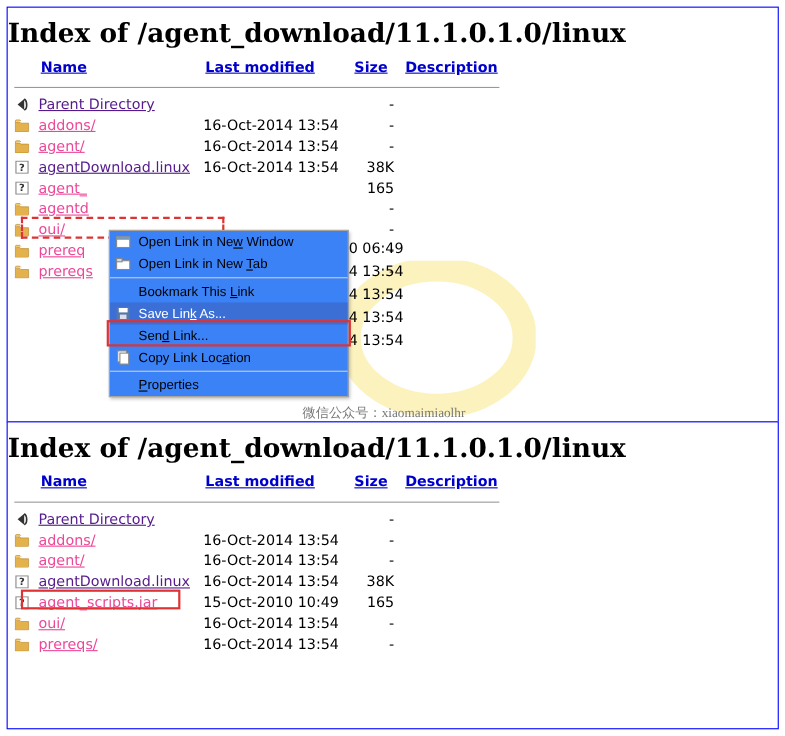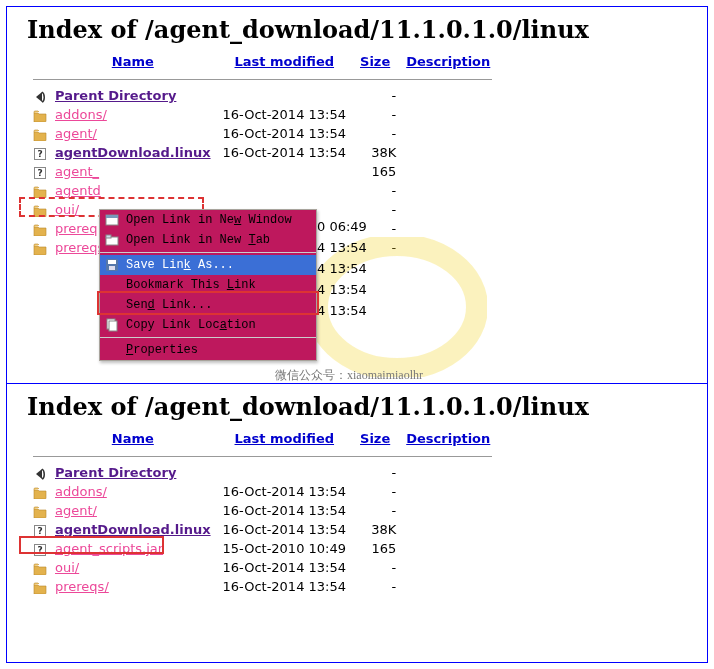--- a/index.html
+++ b/index.html
@@ -6,68 +6,68 @@
   body {
     margin: 0;
     padding: 6px;
     font-family: "DejaVu Serif", Georgia, serif;
     font-size: 13px;
     background: #fff;
     width: 714px;
   }
   .panel {
     border: 1px solid #00f;
-    padding: 4px 8px 8px 20px;
+    padding: 4px 8px 8px 0;
     margin-bottom: -1px;
     position: relative;
     background: #fff;
   }
   h2.idx-title {
     font-family: "DejaVu Serif", Georgia, serif;
     font-weight: bold;
     font-size: 24px;
     margin: 4px 0 10px 0;
   }
   table.listing {
     border-collapse: collapse;
     font-family: "DejaVu Sans", Arial, sans-serif;
     font-size: 13px;
   }
   table.listing th {
-    text-align: center;
+    text-align: left;
     padding: 0 8px 6px 8px;
     font-weight: bold;
   }
   table.listing th a {
     color: #0000cd;
     text-decoration: underline;
   }
   table.listing td {
     padding: 2px 6px;
     vertical-align: middle;
     white-space: nowrap;
   }
   table.listing td.size { text-align: right; padding: 2px 2px; }
   .file-link { color: #ec4899; text-decoration: underline; }
-  .file-link.visited { color: #551a8b; font-weight: bold; }
+  .file-link.visited { color: #551a8b; }
   hr.thin { border: none; border-top: 1px solid #999; margin: 2px 0 4px 0; }
   .icon-cell { width: 18px; text-align: center; padding-right: 2px !important; }
 
   
   .ico { display:inline-block; width:14px; height:12px; vertical-align:middle; }
 
   
   .ctxmenu {
     position: absolute;
     left: 92px; top: 202px;
     width: 218px;
-    background: #be185d;
+    background: #3b82f6;
     border: 1px solid #a8a49c;
     box-shadow: 1px 2px 3px rgba(0,0,0,0.25);
-    font-family: Liberation Mono, monospace;
+    font-family: Liberation Sans, sans-serif;
     font-size: 12px;
     z-index: 10;
   }
   .ctxmenu .mi {
     padding: 3px 8px 3px 26px;
     position: relative;
     cursor: default;
   }
   .ctxmenu .mi.sel {
     background: #3b6fd6;
@@ -232,26 +232,26 @@
   <div class="ctxmenu">
       <div class="mi"><span class="mico"><svg viewBox="0 0 14 14">
             <rect x="1" y="2" width="12" height="10" fill="#fff" stroke="#888"></rect>
             <rect x="1" y="2" width="12" height="3" fill="#79b"></rect>
           </svg></span>Open Link in Ne<span class="underline-key">w</span> Window</div>
       <div class="mi"><span class="mico"><svg viewBox="0 0 14 14">
             <rect x="1" y="4" width="12" height="8" fill="#fff" stroke="#888"></rect>
             <rect x="1" y="2" width="5" height="3" fill="#cde" stroke="#888"></rect>
           </svg></span>Open Link in New <span class="underline-key">T</span>ab</div>
       <div class="sep"></div>
+      <div class="mi">Bookmark This <span class="underline-key">L</span>ink</div>
       <div class="mi sel"><span class="mico"><svg viewBox="0 0 14 14">
             <rect x="1" y="1" width="12" height="12" rx="1" fill="#5577aa"></rect>
             <rect x="3" y="2" width="8" height="4" fill="#fff"></rect>
             <rect x="4" y="8" width="6" height="4" fill="#dde"></rect>
           </svg></span>Save Lin<span class="underline-key">k</span> As...</div>
-      <div class="mi">Bookmark This <span class="underline-key">L</span>ink</div>
       <div class="mi">Sen<span class="underline-key">d</span> Link...</div>
       <div class="mi"><span class="mico"><svg viewBox="0 0 14 14">
             <rect x="2" y="1" width="8" height="10" fill="#fff" stroke="#888"></rect>
             <rect x="4" y="3" width="8" height="10" fill="#fff" stroke="#888"></rect>
           </svg></span>Copy Link Loc<span class="underline-key">a</span>tion</div>
       <div class="sep"></div>
       <div class="mi"><span class="underline-key">P</span>roperties</div>
     </div>
   <div class="ctxmenu-border"></div>
 

